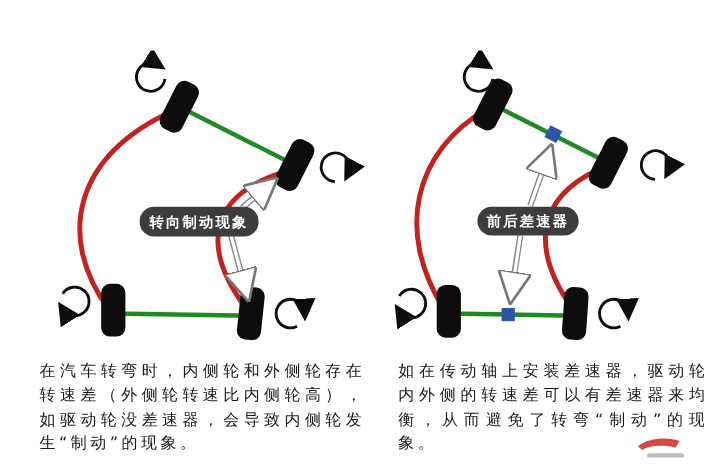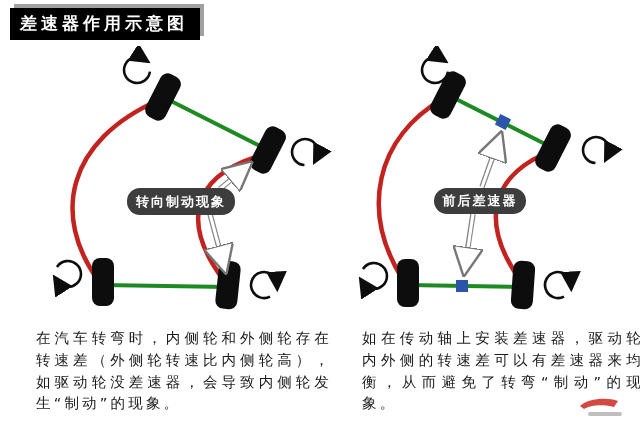--- a/index.html
+++ b/index.html
@@ -21,21 +21,20 @@
   .caption.left{left:36px;width:296px;}
   .caption.right{left:362px;width:282px;}
   .watermark{position:absolute;right:8px;bottom:6px;width:58px;height:24px;opacity:.85;}
   svg text.box-label{fill:#ffffff;font-size:13px;font-weight:bold;letter-spacing:2px;}
 </style>
 </head>
 <body>
 
 <div id="stage">
 
-  <div class="title-bar">差速器作用示意图</div>
 
   <svg class="diagram" style="left:12px;" width="320" height="278" viewBox="0 0 320 278">
     <defs>
       <marker id="ahL" markerWidth="8" markerHeight="8" refX="5" refY="4" orient="auto">
         <path d="M0 0 L8 4 L0 8 z" fill="#0d0d0d"></path>
       </marker>
       <marker id="whL" markerWidth="10" markerHeight="10" refX="7" refY="5" orient="auto">
         <path d="M0 0 L10 5 L0 10 z" fill="#ffffff" stroke="#777" stroke-width="0.8"></path>
       </marker>
     </defs>

